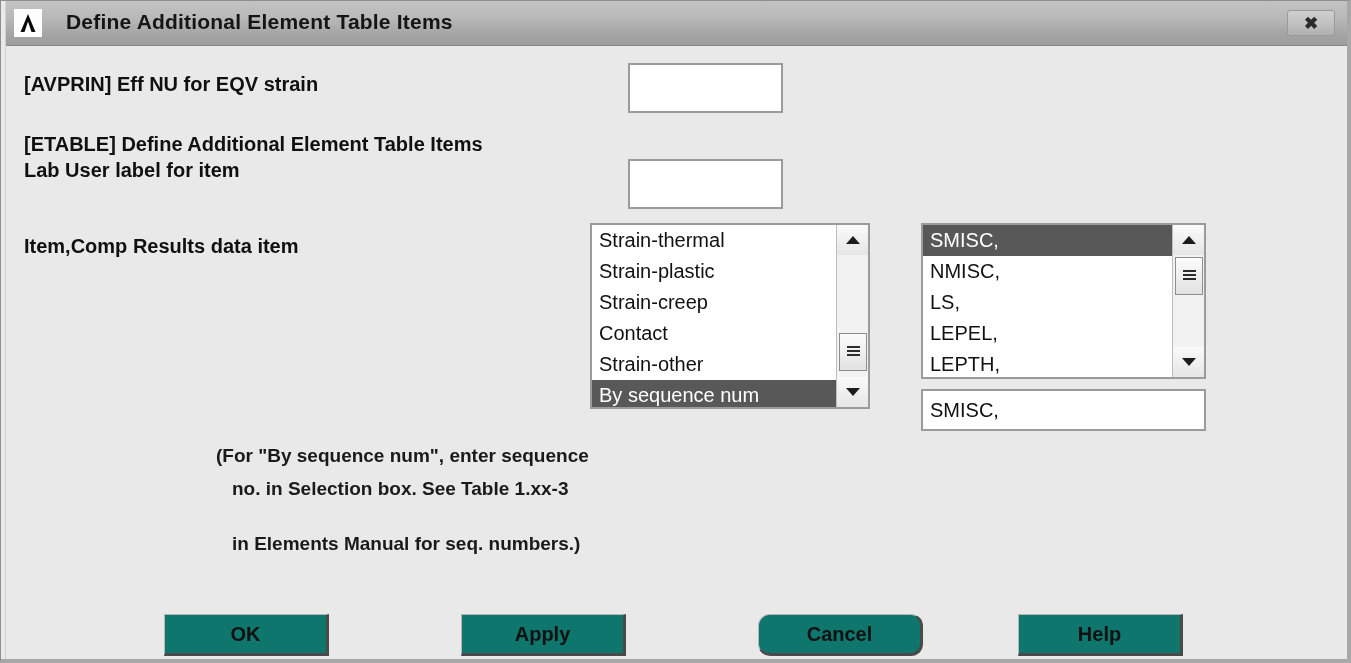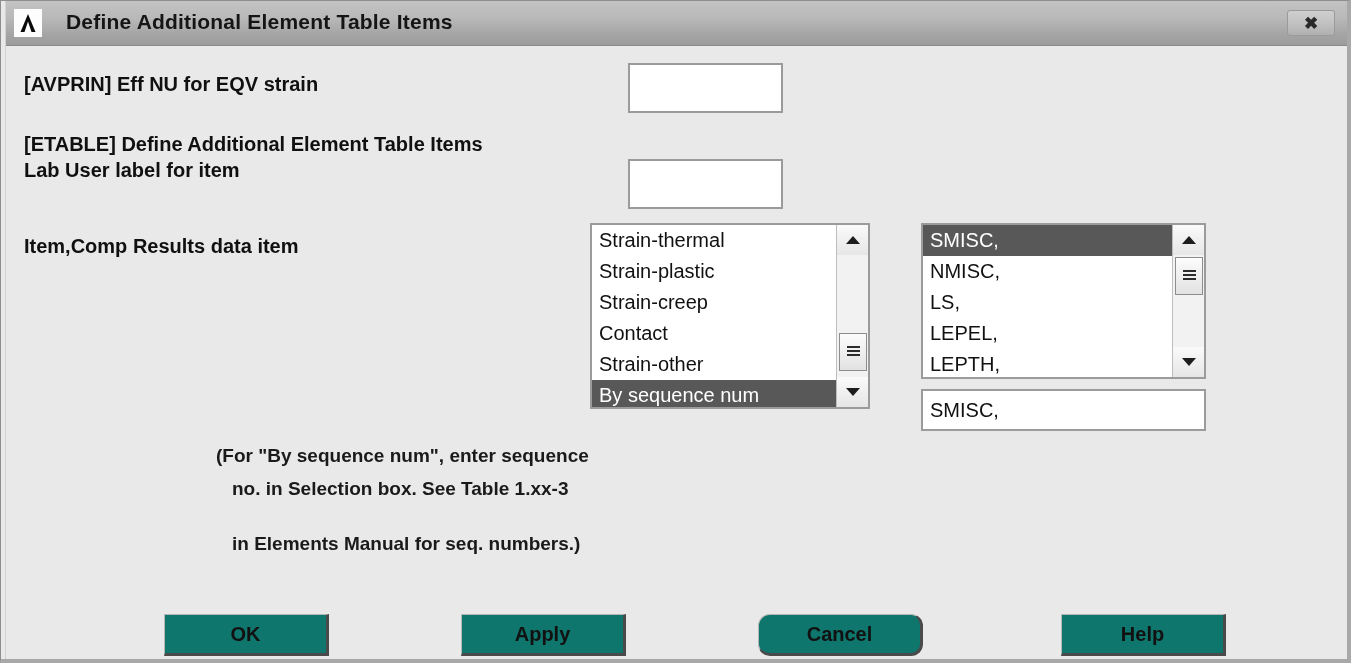--- a/index.html
+++ b/index.html
@@ -249,21 +249,21 @@
     font-family: "Liberation Sans", sans-serif;
     display: flex;
     align-items: center;
     justify-content: center;
     padding: 0;
     margin-top: 28px;
   }
   .btn-ok     { left: 158px; }
   .btn-apply  { left: 455px; }
   .btn-cancel { left: 752px; border-radius: 12px; }
-  .btn-help   { left: 1055px; }
+  .btn-help   { left: 1012px; }
 </style>
 </head>
 <body>
 
 <div class="dialog">
   <div class="dialog-inner">
 
     <div class="titlebar">
       <div class="title-icon">
         <svg width="22" height="22" viewBox="0 0 22 22">

